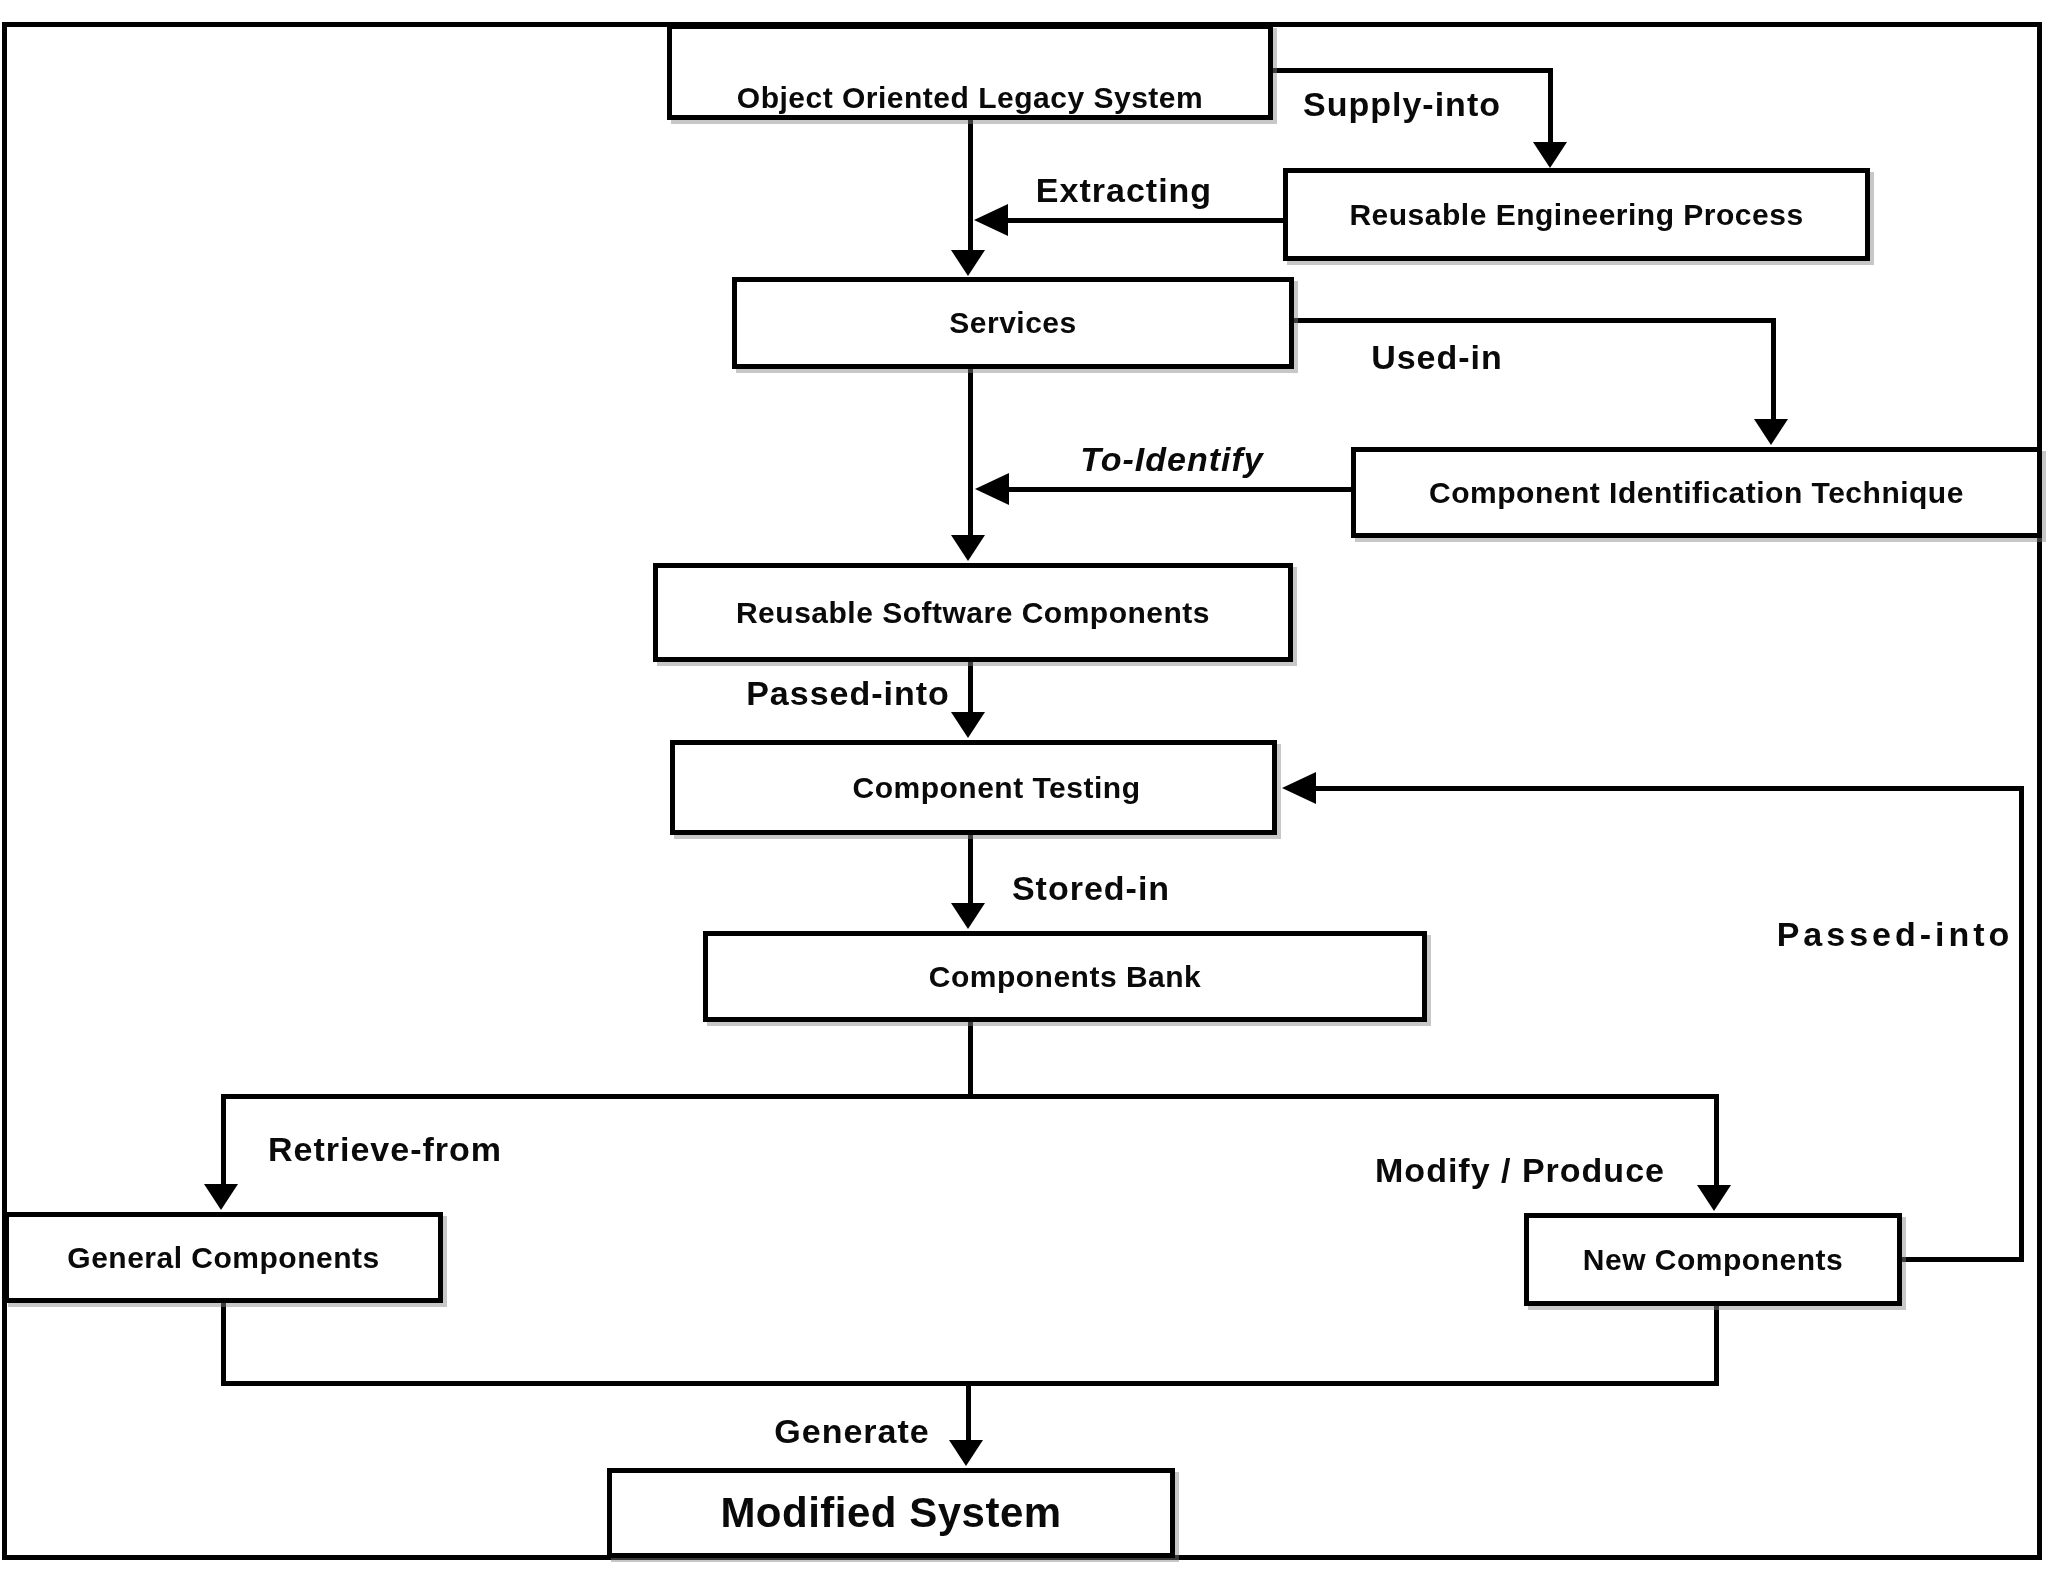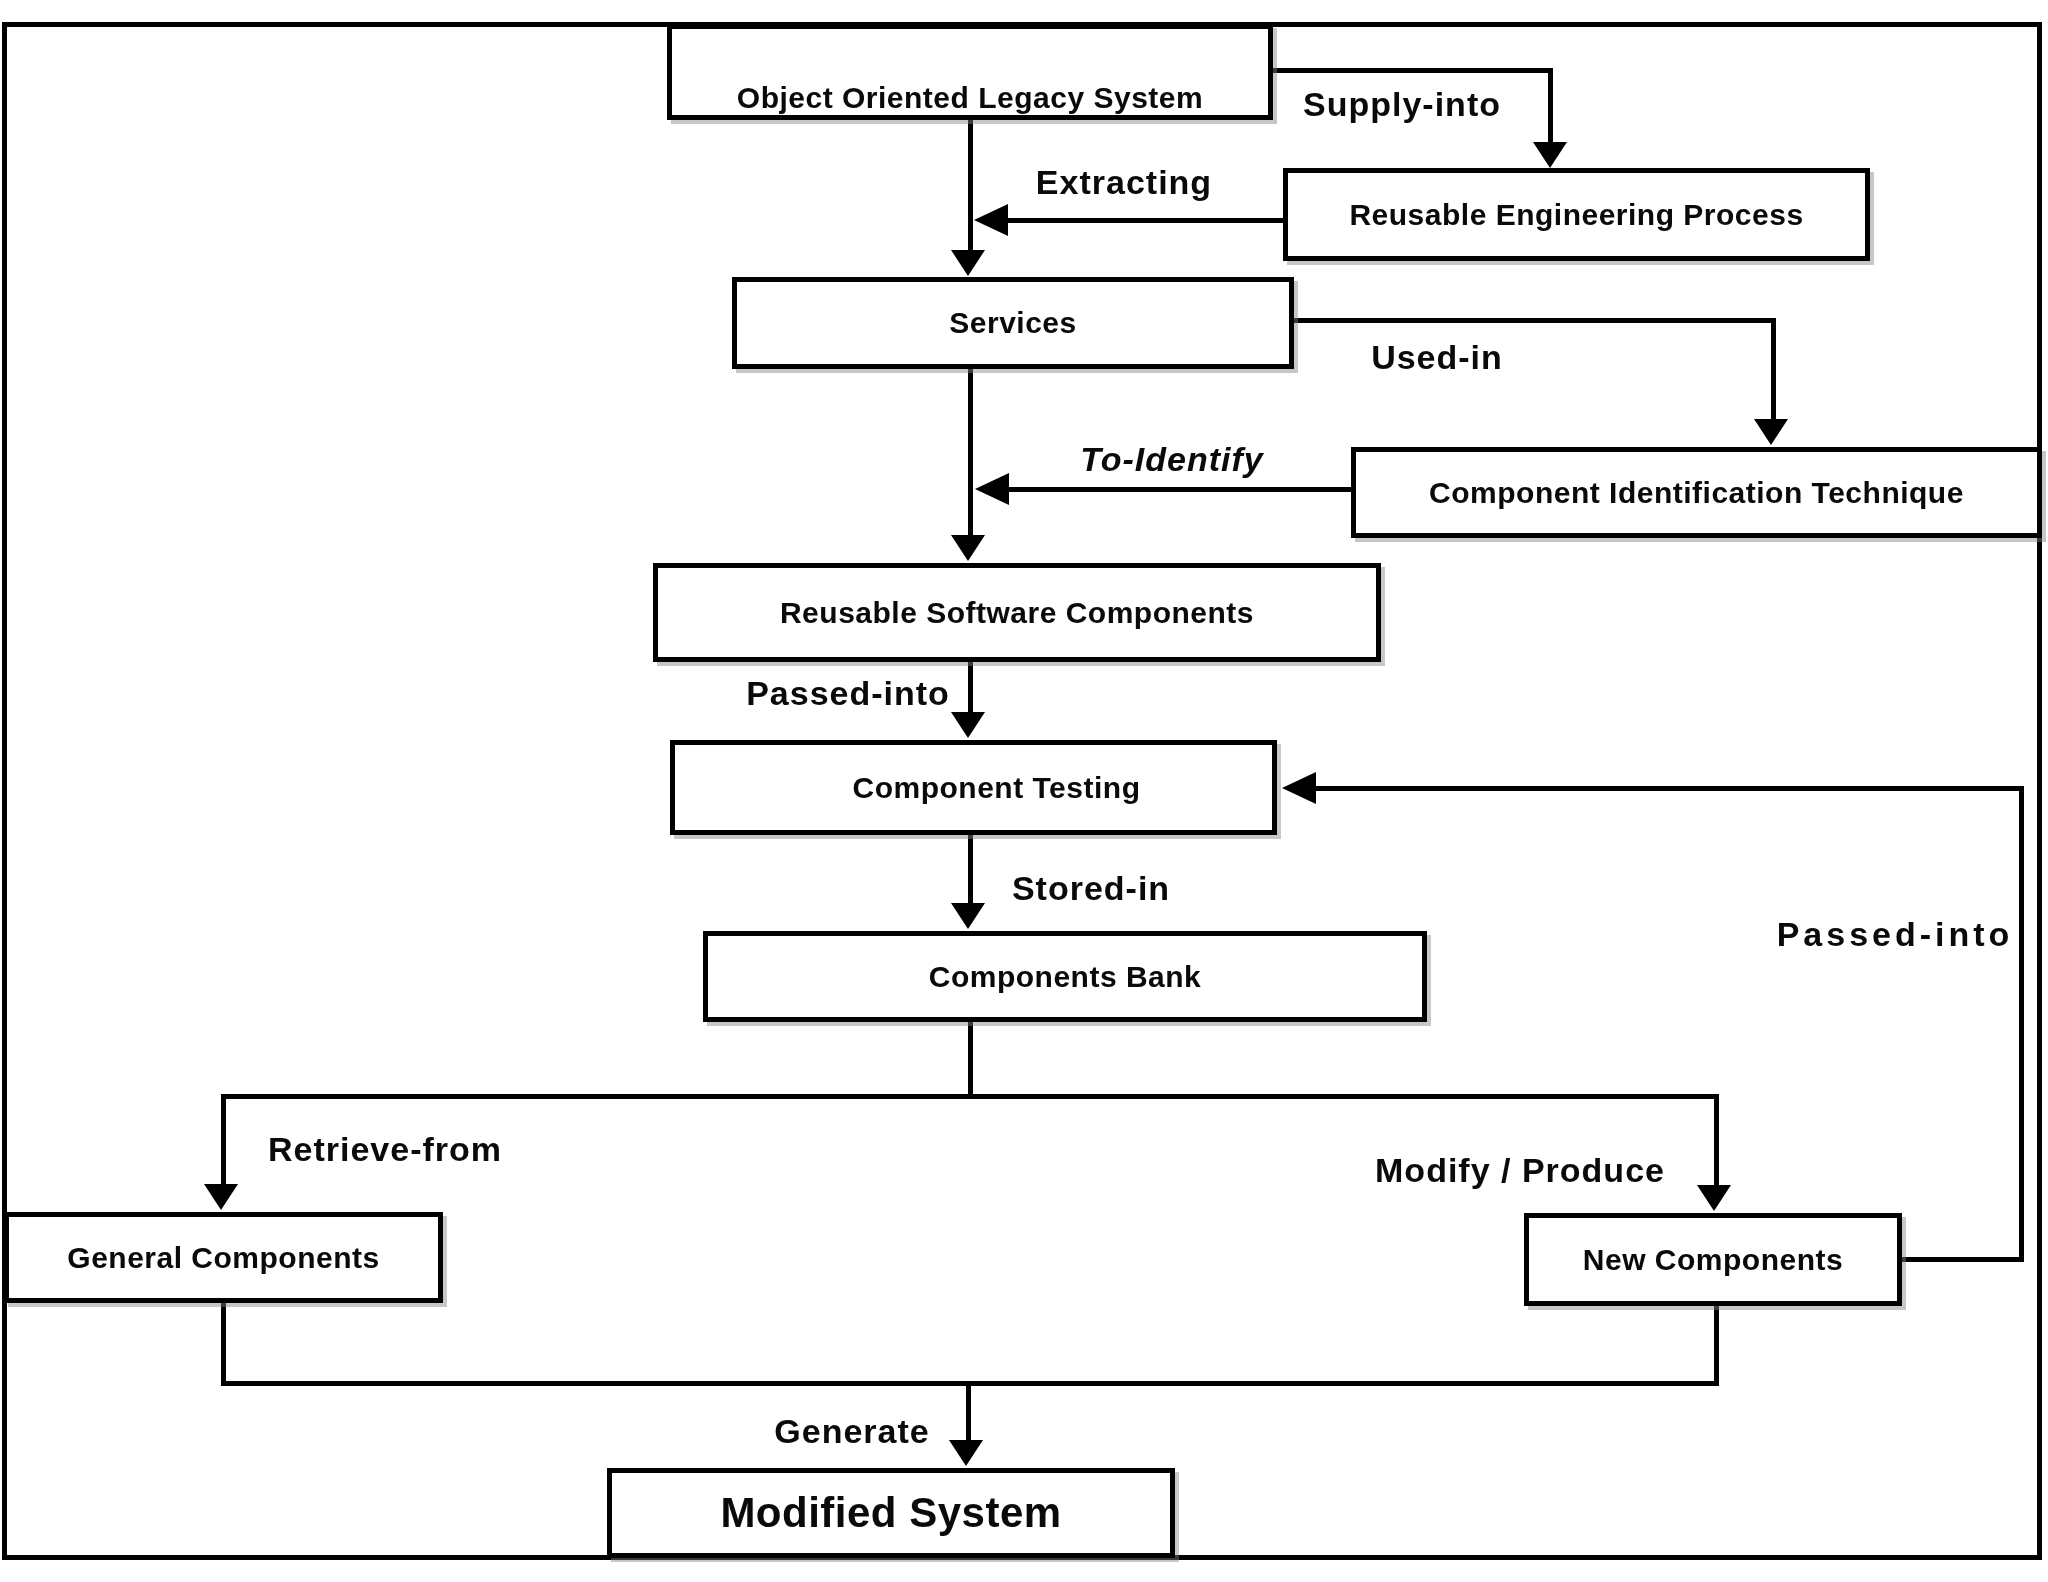--- a/index.html
+++ b/index.html
@@ -70,21 +70,21 @@
     white-space: nowrap;
     z-index: 4;
   }
   .lbl.spread { letter-spacing: 4px; }
 
   
   #n-legacy   { left:667px;  top:24px;   width:606px; height:96px;align-items:flex-end; }
   #n-reveng   { left:1283px; top:168px;  width:587px; height:93px; }
   #n-services { left:732px;  top:277px;  width:562px; height:92px; }
   #n-cit      { left:1351px; top:447px;  width:691px; height:91px; }
-  #n-reusable { left:653px;  top:563px;  width:728px; height:99px; }
+  #n-reusable { left:653px;  top:563px;  width:640px; height:99px; }
   #n-testing  { left:670px;  top:740px;  width:607px; height:95px;padding-left:46px; }
   #n-bank     { left:703px;  top:931px;  width:724px; height:91px; }
   #n-general  { left:4px;    top:1212px; width:439px; height:91px; }
   #n-newcomp  { left:1524px; top:1213px; width:378px; height:93px; }
   #n-modified { left:607px;  top:1468px; width:568px; height:90px; }
 
   
   #c-spine1      { left:968px;  top:120px;  width:5px;   height:134px; }
   #a-spine1      { left:951px;  top:250px; }
   #c-supply-h    { left:1270px; top:68px;   width:283px; height:5px; }
@@ -114,21 +114,21 @@
   #a-rightdrop   { left:1697px; top:1185px; }
   #c-generaldown { left:221px;  top:1303px; width:5px;   height:83px; }
   #c-newcompdown { left:1714px; top:1306px; width:5px;   height:80px; }
   #c-collector   { left:221px;  top:1381px; width:1498px;height:5px; }
   #c-centerdrop  { left:966px;  top:1381px; width:5px;   height:59px; }
   #a-centerdrop  { left:949px;  top:1440px; }
   #c-newcompright{ left:1902px; top:1257px; width:122px; height:5px; }
 
   
   #l-supply   { left:1402px; top:86px; }
-  #l-extract  { left:1124px; top:164px; }
+  #l-extract  { left:1124px; top:172px; }
   #l-usedin   { left:1437px; top:339px; }
   #l-toident  { left:1172px; top:441px;font-style:italic; }
   #l-passedl  { left:848px;  top:675px; }
   #l-storedin { left:1091px; top:870px; }
   #l-passedr  { left:1895px; top:916px; }
   #l-retrieve { left:385px;  top:1131px; }
   #l-modify   { left:1520px; top:1152px; }
   #l-generate { left:852px;  top:1413px; }
 </style>
 </head>

